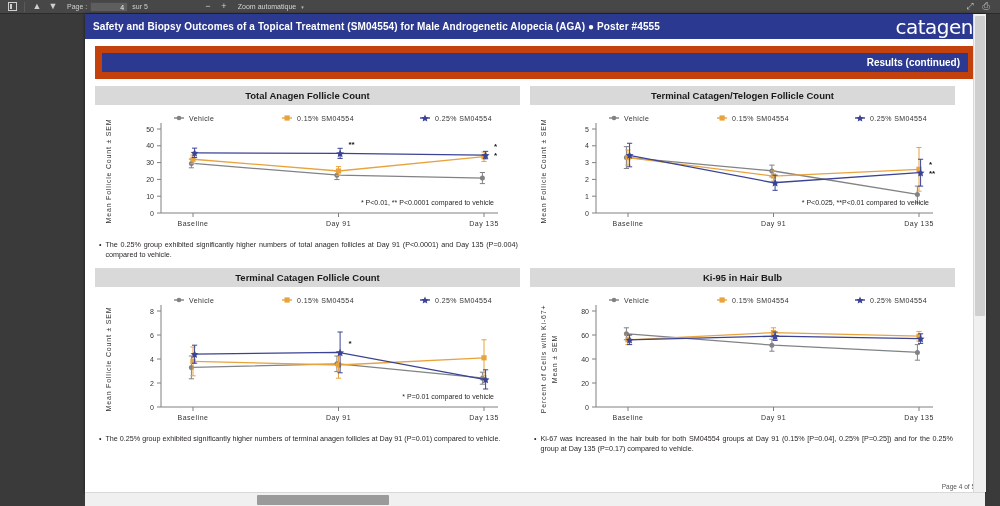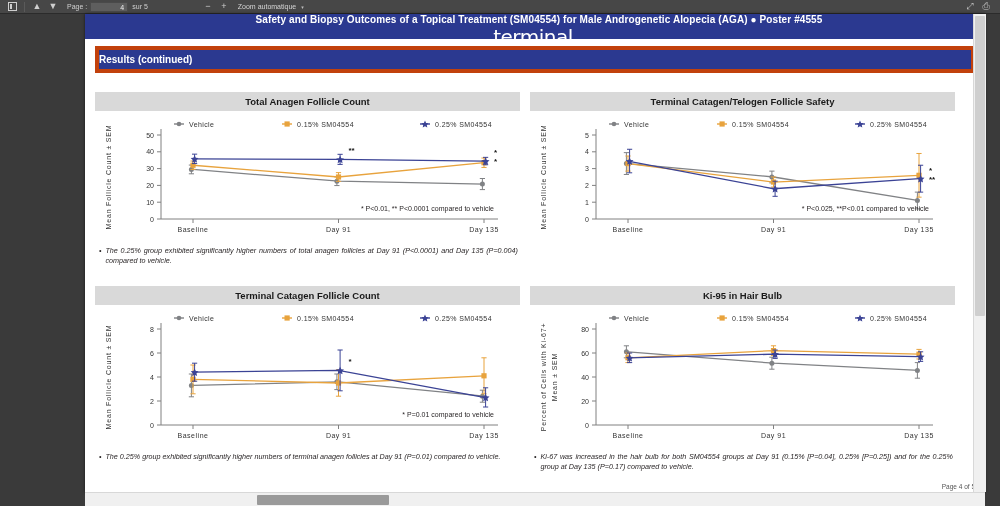--- a/index.html
+++ b/index.html
@@ -43,44 +43,44 @@
   .glyph{font-size:9px;line-height:9px;}
   
   #page{
     position:absolute;left:85px;top:14px;width:900px;height:478px;
     background:#ffffff;
     box-shadow:0 0 3px rgba(0,0,0,.6);
     overflow:hidden;
   }
   #titlebar{
     height:25px;background:#2b3990;display:flex;align-items:center;
-    justify-content:space-between;padding:0 0 0 8px;box-sizing:border-box;flex-direction:column;
+    justify-content:space-between;padding:0 0 0 8px;box-sizing:border-box;
   }
   #poster-title{
     color:#fff;font-size:10px;font-weight:bold;letter-spacing:.1px;white-space:nowrap;
   }
   #logo{
     color:#ffffff;font-size:20px;font-family:"DejaVu Sans",sans-serif;
     letter-spacing:-0.5px;padding-right:12px;font-weight:400;
   }
   #sheet{padding:7px 10px 0 10px;box-sizing:border-box;height:453px;position:relative;background:#fff;}
   #results-bar{
-    background:#2b3990;color:#fff;text-align:left;
-    font-size:10px;font-weight:bold;padding:4px 0;border:4px solid #c2410c;
+    background:#2b3990;color:#fff;text-align:right;
+    font-size:10px;font-weight:bold;padding:4px 8px;border:7px solid #c2410c;
   }
   .cols{display:flex;gap:10px;margin-top:7px;}
-  .col{width:425px;margin-top:12px;}
+  .col{width:425px;}
   .panel-title{
     background:#d9d9d9;text-align:center;font-weight:bold;font-size:9.5px;
     padding:4px 0;color:#1a1a1a;
   }
   .bullets{margin:5px 2px 0 4px;}
   .bullet{
     display:flex;font-size:7.2px;color:#231f20;line-height:1.35;
-    margin-bottom:2px;text-align:justify;font-style:italic;
+    margin-bottom:2px;text-align:justify;
   }
   .bullet .dot{margin-right:4px;font-size:7px;line-height:1.35;}
   .bullet .txt{flex:1;text-align:justify;}
   .chartbox{position:relative;height:128px;margin-top:2px;}
   .chartbox.tall{height:140px;}
   svg{display:block;}
   .axis-line{stroke:#808080;stroke-width:1;}
   .tick{stroke:#808080;stroke-width:1;}
   .ticklabel{font-family:"Liberation Sans",sans-serif;font-size:7px;fill:#333;}
   .xlabel{font-family:"Liberation Sans",sans-serif;font-size:7px;fill:#333;letter-spacing:.5px;}
@@ -130,21 +130,21 @@
   <div id="tb-right">
     <div class="tb-btn glyph">⤢</div>
     <div class="tb-btn glyph">⎙</div>
   </div>
 </div>
 
 <div id="page">
 
   <div id="titlebar">
     <div id="poster-title">Safety and Biopsy Outcomes of a Topical Treatment (SM04554) for Male Androgenetic Alopecia (AGA)   ●   Poster #4555</div>
-    <div id="logo">terminal</div>
+    <div id="logo">catagen</div>
   </div>
 
   <div id="sheet">
     <div id="results-bar">Results (continued)</div>
 
     <div class="cols">
       <div class="col">
         <div class="panel-title">Total Anagen Follicle Count</div>
         <div class="chartbox">
             <svg width="425" height="128" viewBox="0 0 425 128">
@@ -224,21 +224,21 @@
             </svg>
           </div>
         <div class="bullets">
             <div class="bullet">
               <span class="dot">•</span>
               <span class="txt">The 0.25% group exhibited significantly higher numbers of total anagen follicles at Day 91 (P&lt;0.0001) and Day 135 (P=0.004) compared to vehicle.</span>
             </div>
           </div>
       </div>
       <div class="col">
-        <div class="panel-title">Terminal Catagen/Telogen Follicle Safety</div>
+        <div class="panel-title">Terminal Catagen/Telogen Follicle Count</div>
         <div class="chartbox">
             <svg width="425" height="128" viewBox="0 0 425 128">
               <line x1="66" y1="16" x2="66" y2="106" class="axis-line"></line>
               <line x1="66" y1="106" x2="403" y2="106" class="axis-line"></line>
               <line x1="62" y1="106" x2="66" y2="106" class="tick"></line>
               <text x="59" y="108.5" class="ticklabel" text-anchor="end">0</text>
               <line x1="62" y1="89.2" x2="66" y2="89.2" class="tick"></line>
               <text x="59" y="91.7" class="ticklabel" text-anchor="end">1</text>
               <line x1="62" y1="72.4" x2="66" y2="72.4" class="tick"></line>
               <text x="59" y="74.9" class="ticklabel" text-anchor="end">2</text>

